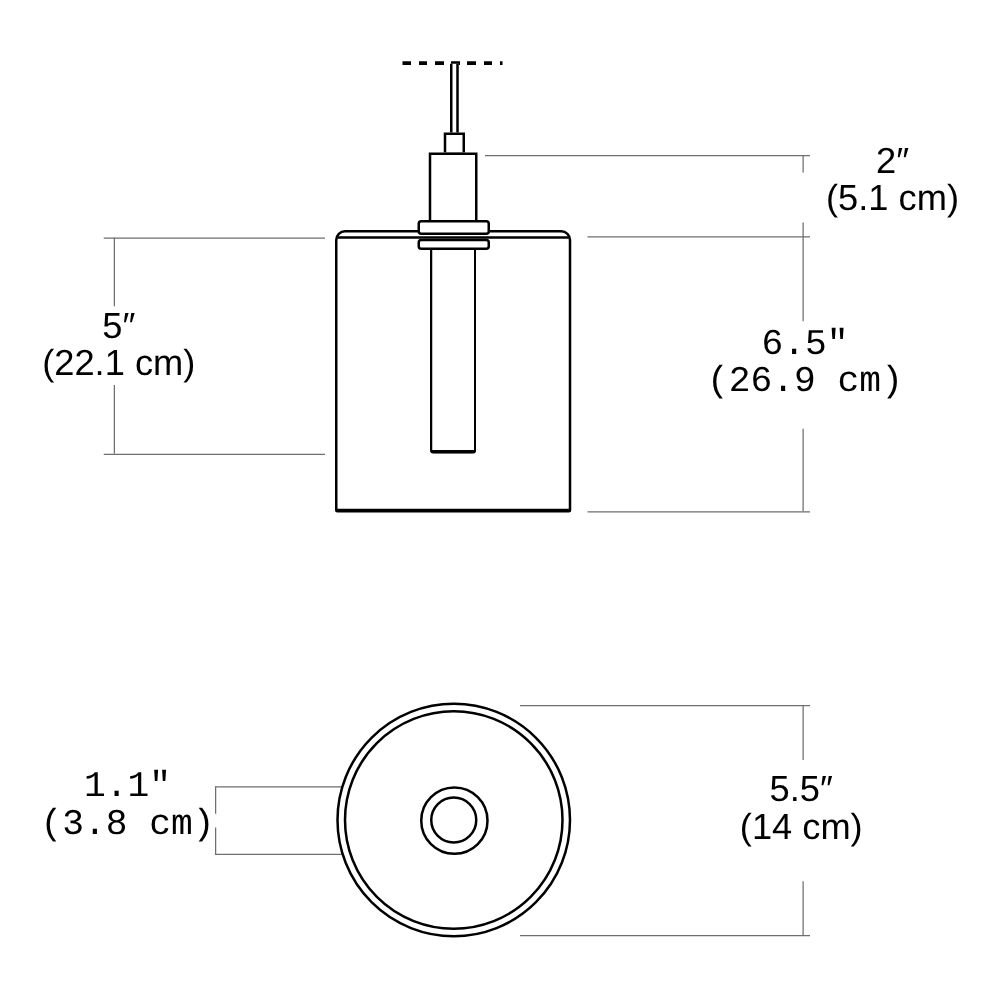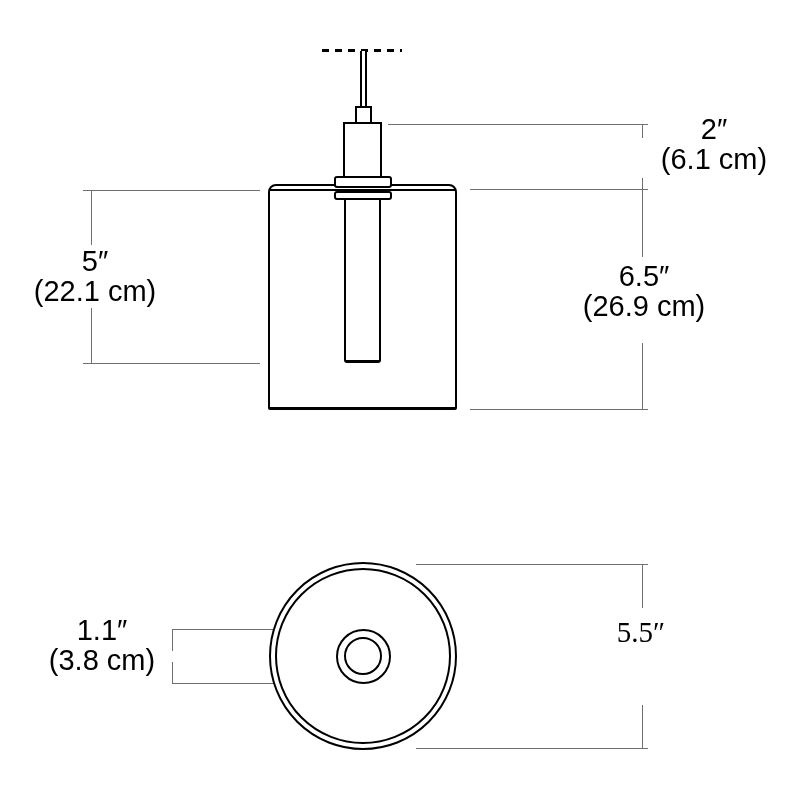--- a/index.html
+++ b/index.html
@@ -71,23 +71,23 @@
     <div class="abs stroke" style="left:334px;top:191px;width:58px;height:9px;border-radius:3px;"></div>
     <div class="abs stroke" style="left:334px;top:176px;width:58px;height:12px;border-radius:3px;"></div>
   </div>
 
   <div class="dim-label" style="left:95px;top:246px;">
     <span>5″</span>
     <span>(22.1 cm)</span>
   </div>
   <div class="dim-label" style="left:714px;top:114px;">
     <span>2″</span>
-    <span>(6.1 cm)</span>
+    <span>(5.1 cm)</span>
   </div>
-  <div class="dim-label" style="left:644px;top:261px;">
+  <div class="dim-label" style="left:644px;top:261px;font-family:Liberation Mono, monospace;">
     <span>6.5″</span>
     <span>(26.9 cm)</span>
   </div>
 
   <div>
 
     <div class="abs dim-h" style="left:172px;top:629px;width:171px;"></div>
     <div class="abs dim-h" style="left:172px;top:683px;width:171px;"></div>
     <div class="abs dim-v" style="left:172px;top:629px;height:22px;"></div>
     <div class="abs dim-v" style="left:172px;top:662px;height:22px;"></div>
@@ -98,21 +98,22 @@
     <div class="abs dim-v" style="left:642px;top:705px;height:43px;"></div>
   </div>
 
   <div>
     <div class="abs stroke" style="left:269px;top:562px;width:188px;height:188px;border-radius:50%;"></div>
     <div class="abs stroke" style="left:275px;top:568px;width:176px;height:176px;border-radius:50%;"></div>
     <div class="abs stroke" style="left:336px;top:629px;width:55px;height:55px;border-radius:50%;"></div>
     <div class="abs stroke" style="left:344px;top:637px;width:38px;height:38px;border-radius:50%;"></div>
   </div>
 
-  <div class="dim-label" style="left:102px;top:615px;">
+  <div class="dim-label" style="left:102px;top:615px;font-family:Liberation Mono, monospace;">
     <span>1.1″</span>
     <span>(3.8 cm)</span>
   </div>
-  <div class="dim-label" style="left:641px;top:617px;font-family:Liberation Serif, serif;">
+  <div class="dim-label" style="left:641px;top:617px;">
     <span>5.5″</span>
+    <span>(14 cm)</span>
   </div>
 
 </div>
 
 </body></html>

